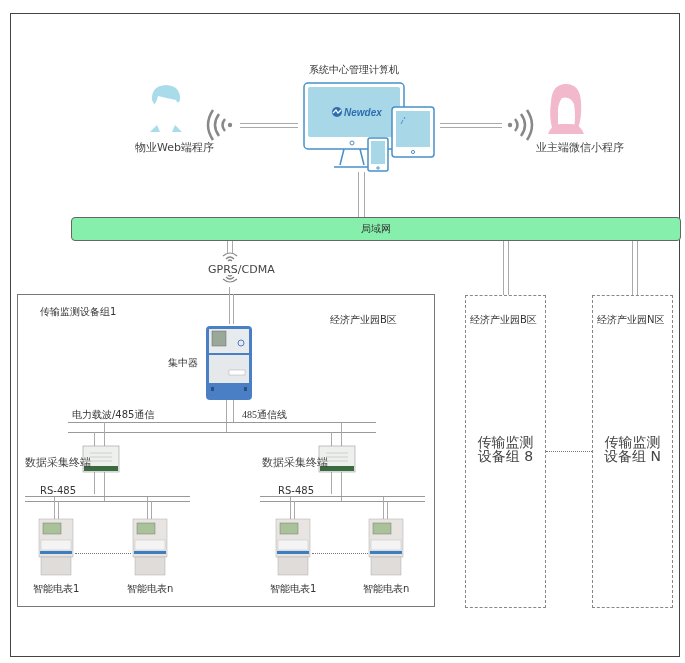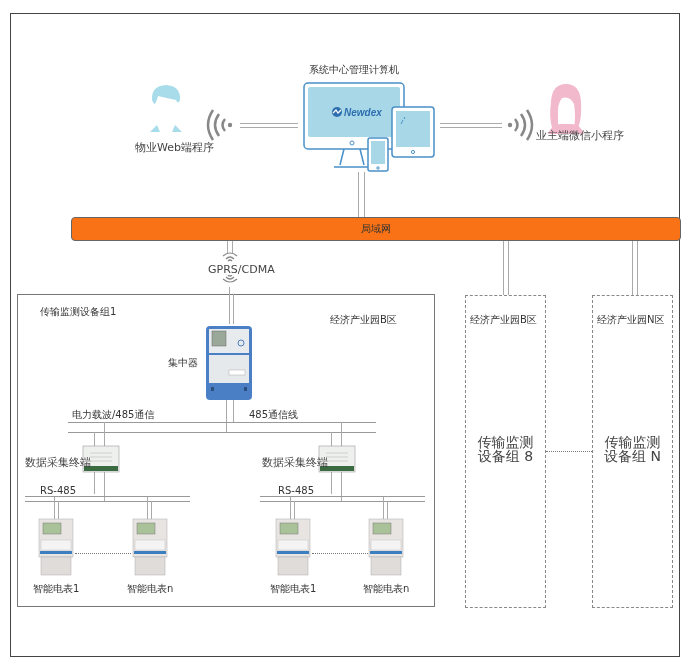--- a/index.html
+++ b/index.html
@@ -3,21 +3,21 @@
 <meta charset="utf-8">
 <style>
   html, body { margin:0; padding:0; background:#ffffff; }
   body { width:685px; height:663px; position:relative; overflow:hidden;
          font-family:"DejaVu Sans","Liberation Sans",sans-serif; color:#333; }
   .abs { position:absolute; }
   .txt { font-size:10px; color:#333; white-space:nowrap; }
   .txt-sm { font-size:11px; color:#444; white-space:nowrap; }
   #frame { left:10px; top:13px; width:670px; height:644px; border:1px solid #444; box-sizing:border-box; }
   #lan { left:71px; top:217px; width:610px; height:24px; border:1px solid #666; border-radius:4px;
-         box-sizing:border-box; display:flex; align-items:center; justify-content:center; font-size:10px; background:#f97316; }
+         box-sizing:border-box; display:flex; align-items:center; justify-content:center; font-size:10px; background:#86efac; }
   #zoneA { left:17px; top:294px; width:418px; height:313px; border:1px solid #777; box-sizing:border-box; }
   .dash { border:1px dashed #888; box-sizing:border-box; }
   .vline { position:absolute; width:1px; background:#aaa; }
   .hline { position:absolute; height:1px; background:#aaa; }
   .dotted { position:absolute; height:0; border-top:1px dotted #777; }
   .center-txt { text-align:center; font-size:14px; color:#444; line-height:14px; }
 </style>
 </head>
 <body>
 
@@ -68,21 +68,21 @@
   <circle cx="5" cy="17" r="2.2" fill="#888"></circle>
   <path d="M10 11 Q15 17 10 23" stroke="#888" stroke-width="2.5" fill="none"></path>
   <path d="M16 6 Q24 17 16 28" stroke="#888" stroke-width="2.5" fill="none"></path>
   <path d="M22 2 Q32 17 22 32" stroke="#888" stroke-width="2.5" fill="none"></path>
 </svg>
 
 <svg class="abs" style="left:546px;top:82px;" width="40" height="52">
   <path d="M20 2 Q34 2 35 20 Q36 36 32 46 L28 46 Q30 34 28 22 Q24 14 16 16 Q11 22 12 34 Q12 42 12 46 L6 46 Q3 34 5 20 Q6 2 20 2 Z" fill="#f2b8cc"></path>
   <path d="M2 52 Q6 42 14 42 L26 42 Q34 42 38 52 Z" fill="#f2b8cc"></path>
 </svg>
-<div class="abs txt-sm" style="left:536px;top:128px;">业主端微信小程序</div>
+<div class="abs txt-sm" style="left:536px;top:140px;">业主端微信小程序</div>
 
 <div class="vline" style="left:358px;top:172px;height:46px;"></div>
 <div class="vline" style="left:364px;top:172px;height:46px;"></div>
 
 <div id="lan" class="abs">
     <span>局域网</span>
   </div>
 
 <div class="vline" style="left:227px;top:241px;height:12px;"></div>
 <div class="vline" style="left:232px;top:241px;height:12px;"></div>
@@ -110,21 +110,21 @@
   <circle cx="36" cy="18" r="3" fill="none" stroke="#4a7fc6"></circle>
   <rect x="4" y="30" width="40" height="28" fill="#e6e9ec"></rect>
   <rect x="24" y="45" width="16" height="5" fill="#fff" stroke="#999" stroke-width="0.4"></rect>
   <rect x="6" y="62" width="3" height="4" fill="#2a4f80"></rect>
   <rect x="39" y="62" width="3" height="4" fill="#2a4f80"></rect>
 </svg>
 
 <div class="vline" style="left:226px;top:400px;height:32px;"></div>
 <div class="vline" style="left:233px;top:400px;height:22px;"></div>
 <div class="abs txt" style="left:72px;top:408px;">电力载波/485通信</div>
-<div class="abs txt" style="left:249px;top:408px;">485通信线</div>
+<div class="abs txt" style="left:242px;top:408px;font-family:Liberation Serif, serif;">485通信线</div>
 <div class="hline" style="left:68px;top:422px;width:308px;background:#999;"></div>
 <div class="hline" style="left:68px;top:432px;width:308px;background:#999;"></div>
 
 <div class="vline" style="left:104px;top:422px;height:80px;"></div>
 <div class="vline" style="left:94px;top:432px;height:62px;"></div>
 
 <div class="vline" style="left:341px;top:422px;height:80px;"></div>
 <div class="vline" style="left:331px;top:432px;height:62px;"></div>
 
 <svg class="abs" style="left:82px;top:445px;" width="38" height="28">

